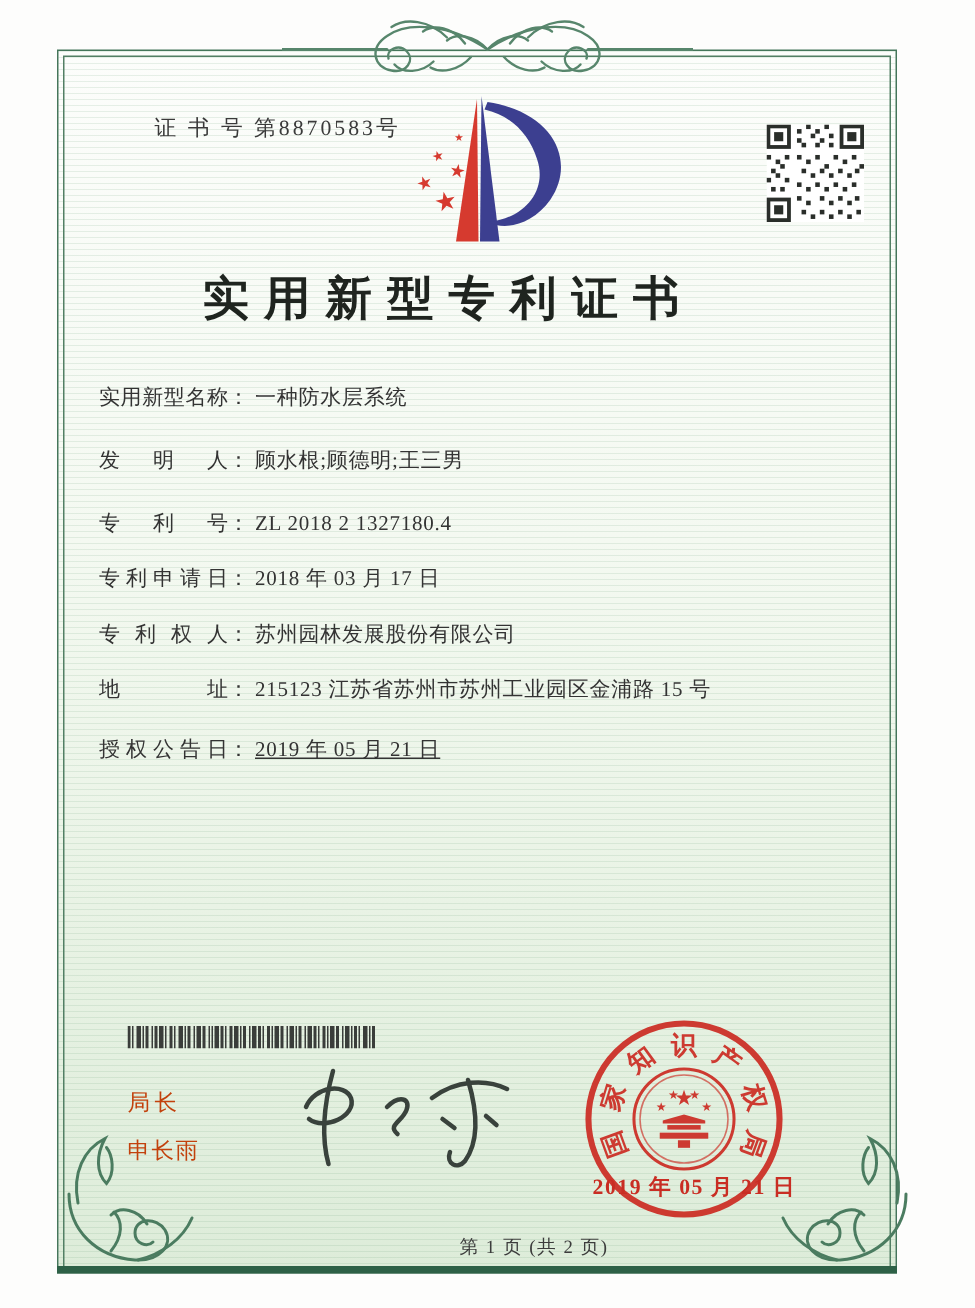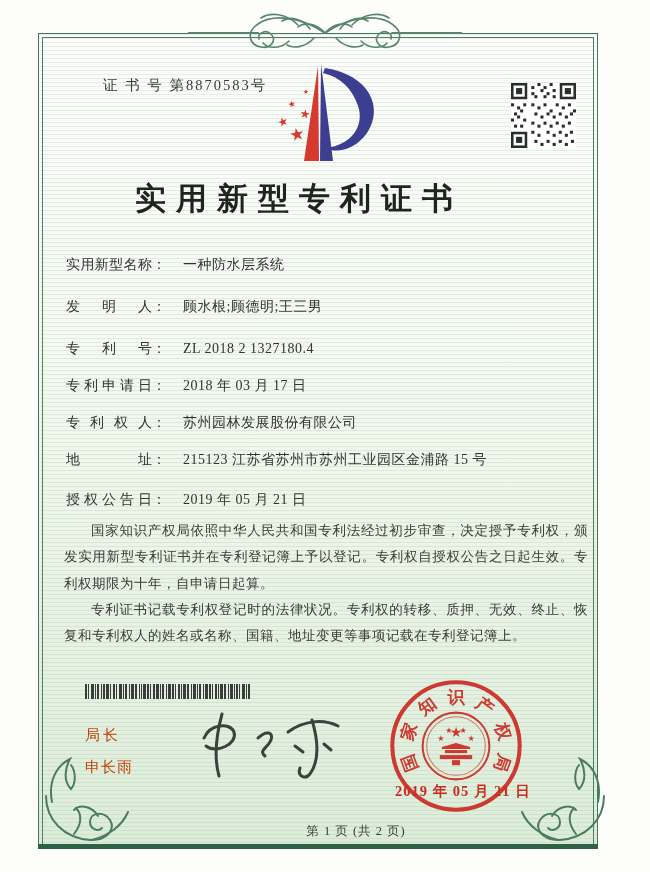--- a/index.html
+++ b/index.html
@@ -27,21 +27,21 @@
 
   .qr { position:absolute; left:511px; top:83px; width:65px; height:65px; }
 
   .title { position:absolute; left:0; top:178px; width:588px; text-align:center;
            font-size:31px; font-weight:bold; letter-spacing:10px; padding-left:10px; color:#1f241f; }
 
   .fields { position:absolute; left:66px; top:250px; width:524px; font-size:14px; color:#333; }
   .frow { position:absolute; left:0; white-space:nowrap; }
   .flabel { display:inline-block; width:86px; text-align:justify; text-align-last:justify; vertical-align:bottom; }
   .fcolon { display:inline-block; }
-  .fvalue { margin-left:17px; letter-spacing:0.5px; }
+  .fvalue { margin-left:4px; letter-spacing:0.5px; }
   .frow2-pair { position:absolute; left:236px; top:0; white-space:nowrap; }
 
   .body-text { position:absolute; left:64px; top:518px; width:524px; font-size:13.5px;
                line-height:1.95; text-align:justify; color:#3b3b3b; }
   .body-text p { text-indent:2em; letter-spacing:0.5px; }
 
   .barcode { position:absolute; left:85px; top:684px; width:166px; height:15px; }
 
   .signer { position:absolute; left:85px; top:726px; font-size:15px; color:#c2410c; letter-spacing:3px; }
   .signer .line2 { margin-top:13px; letter-spacing:1px; }
@@ -215,29 +215,25 @@
     </div>
     <div class="frow" style="top:127px">
       <span class="flabel">专利申请日</span><span class="fcolon">：</span><span class="fvalue">2018 年 03 月 17 日</span>
     </div>
     <div class="frow" style="top:164px">
       <span class="flabel">专利权人</span><span class="fcolon">：</span><span class="fvalue">苏州园林发展股份有限公司</span>
     </div>
     <div class="frow" style="top:201px">
       <span class="flabel">地址</span><span class="fcolon">：</span><span class="fvalue">215123 江苏省苏州市苏州工业园区金浦路 15 号</span>
     </div>
-    <div class="frow" style="top:241px; width:524px;">
+    <div class="frow" style="top:241px; width:524px;text-decoration:underline;">
       <span class="flabel">授权公告日</span><span class="fcolon">：</span><span class="fvalue">2019 年 05 月 21 日</span>
     </div>
   </div>
 
-  <div class="body-text">
-    <p>国家知识产权局依照中华人民共和国专利法经过初步审查，决定授予专利权，颁发实用新型专利证书并在专利登记簿上予以登记。专利权自授权公告之日起生效。专利权期限为十年，自申请日起算。</p>
-    <p>专利证书记载专利权登记时的法律状况。专利权的转移、质押、无效、终止、恢复和专利权人的姓名或名称、国籍、地址变更等事项记载在专利登记簿上。</p>
-  </div>
 
   <div class="barcode">
     <svg width="166" height="15" viewBox="0 0 166 14" preserveAspectRatio="none">
       <path fill="#3a3d3a" d="M0 0h2v14h-2z M3 0h1v14h-1z M6 0h3v14h-3z M10 0h1v14h-1z M12 0h2v14h-2z M16 0h1v14h-1z M18 0h2v14h-2z M21 0h3v14h-3z M25 0h1v14h-1z M28 0h2v14h-2z M31 0h1v14h-1z M34 0h3v14h-3z M38 0h1v14h-1z M40 0h2v14h-2z M44 0h1v14h-1z M46 0h3v14h-3z M50 0h2v14h-2z M54 0h1v14h-1z M56 0h1v14h-1z M58 0h3v14h-3z M62 0h2v14h-2z M65 0h1v14h-1z M68 0h2v14h-2z M71 0h3v14h-3z M75 0h1v14h-1z M77 0h2v14h-2z M81 0h1v14h-1z M83 0h3v14h-3z M87 0h2v14h-2z M90 0h1v14h-1z M93 0h2v14h-2z M96 0h1v14h-1z M98 0h3v14h-3z M102 0h2v14h-2z M106 0h1v14h-1z M108 0h3v14h-3z M112 0h1v14h-1z M114 0h2v14h-2z M118 0h1v14h-1z M120 0h3v14h-3z M124 0h2v14h-2z M127 0h1v14h-1z M130 0h2v14h-2z M133 0h1v14h-1z M135 0h3v14h-3z M139 0h2v14h-2z M143 0h1v14h-1z M145 0h3v14h-3z M149 0h1v14h-1z M151 0h2v14h-2z M154 0h1v14h-1z M157 0h3v14h-3z M161 0h1v14h-1z M163 0h2v14h-2z"></path>
     </svg>
   </div>
 
   <div class="signer">
     <div>局长</div>
     <div class="line2">申长雨</div>

